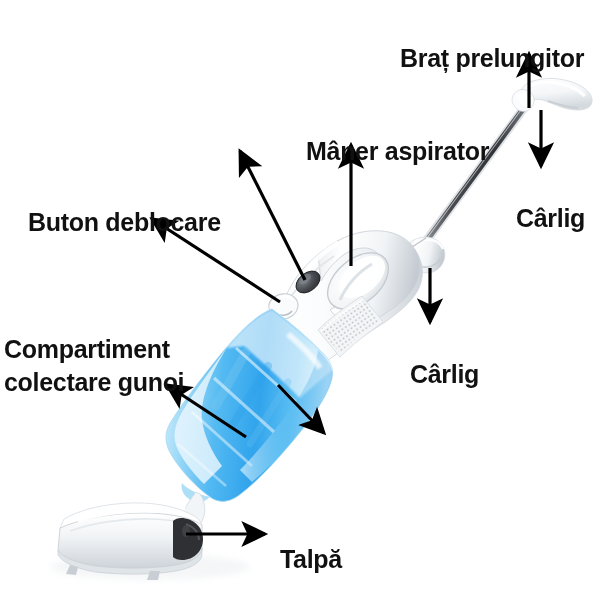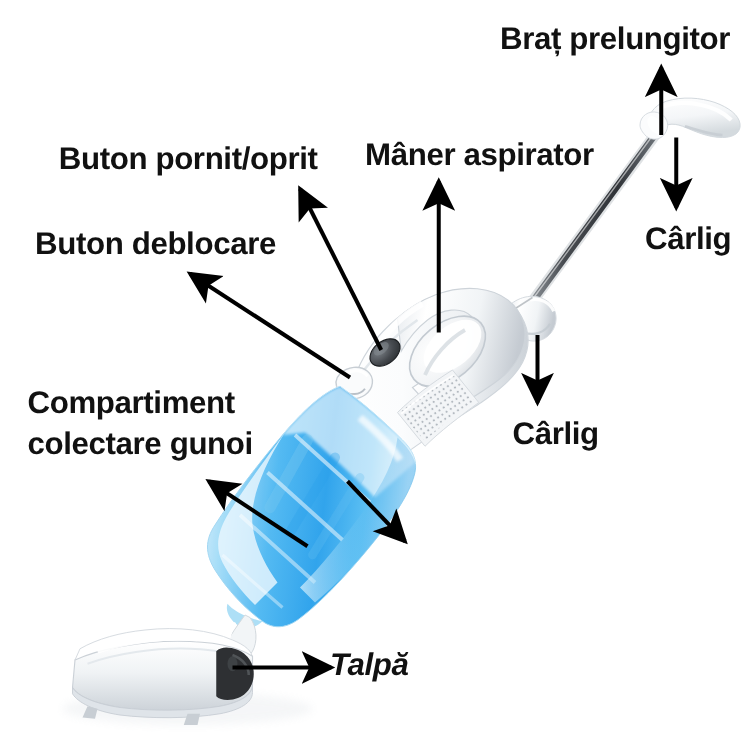--- a/index.html
+++ b/index.html
@@ -16,20 +16,21 @@
     overflow: hidden;
   }
   .label {
     position: absolute;
     color: #111111;
     font-size: 25px;
     font-weight: 600;
     line-height: 1.18;
     white-space: pre;
     letter-spacing: -0.3px;
+    margin-top: 27px;
   }
   .label.two-line { white-space: pre-line; }
   #art {
     position: absolute;
     left: 0; top: 0;
     width: 600px; height: 600px;
   }
   #arrows {
     position: absolute;
     left: 0; top: 0;
@@ -298,29 +299,28 @@
       <line x1="280" y1="302" x2="152" y2="219"></line>
       <line x1="246" y1="437" x2="167" y2="385"></line>
       <line x1="430" y1="268" x2="430" y2="322"></line>
       <line x1="278" y1="385" x2="324" y2="433"></line>
       <line x1="186" y1="534" x2="265" y2="534"></line>
     </g>
   </svg>
 
   <div class="label" style="left:400px; top:17px;">Braț prelungitor</div>
 
-  <div class="label" style="left:292px; top:110px;">Mâner aspirator</div>
+  <div class="label" style="left:306px; top:110px;">Mâner aspirator</div>
 
   <div class="label" style="left:516px; top:177px;">Cârlig</div>
 
-  <div class="label" style="left:47px; top:113px;">Buton pornit/oprit</div>
 
   <div class="label" style="left:28px; top:181px;text-align:right;">Buton deblocare</div>
 
-  <div class="label two-line" style="left:22px; top:306px; line-height:1.32;">Compartiment
+  <div class="label two-line" style="left:4px; top:306px; line-height:1.32;">Compartiment
 colectare gunoi</div>
 
   <div class="label" style="left:410px; top:333px;">Cârlig</div>
 
 
-  <div class="label" style="left:264px; top:518px;font-style:italic;">Talpă</div>
+  <div class="label" style="left:280px; top:518px;">Talpă</div>
 
 </div>
 
 </body></html>

